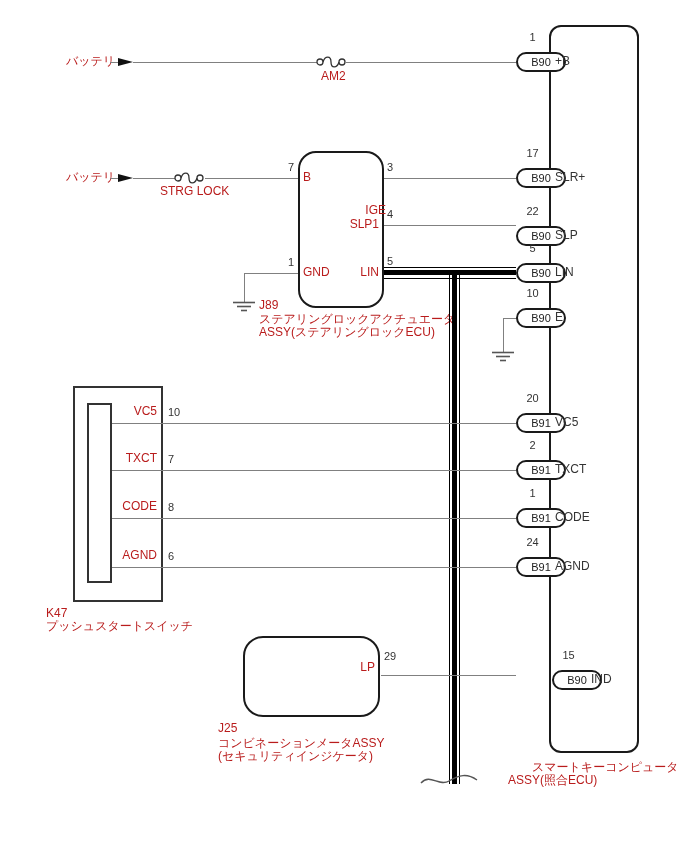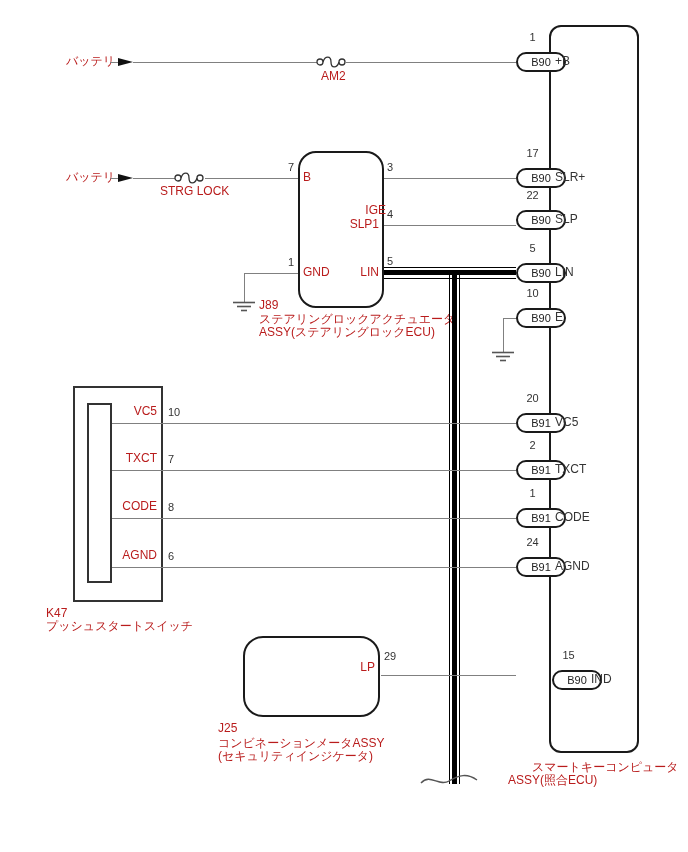--- a/index.html
+++ b/index.html
@@ -133,21 +133,21 @@
   <div class="pin-row" style="top:52px;">
     <div class="pin-num">1</div>
     <div class="pin-oval">B90</div>
     <div class="pin-label">+B</div>
   </div>
   <div class="pin-row" style="top:168px;">
     <div class="pin-num">17</div>
     <div class="pin-oval">B90</div>
     <div class="pin-label">SLR+</div>
   </div>
-  <div class="pin-row" style="top:210px;">
+  <div class="pin-row" style="top:226px;">
     <div class="pin-num">22</div>
     <div class="pin-oval">B90</div>
     <div class="pin-label">SLP</div>
   </div>
   <div class="pin-row" style="top:263px;">
     <div class="pin-num">5</div>
     <div class="pin-oval">B90</div>
     <div class="pin-label">LIN</div>
   </div>
   <div class="pin-row" style="top:308px;">

